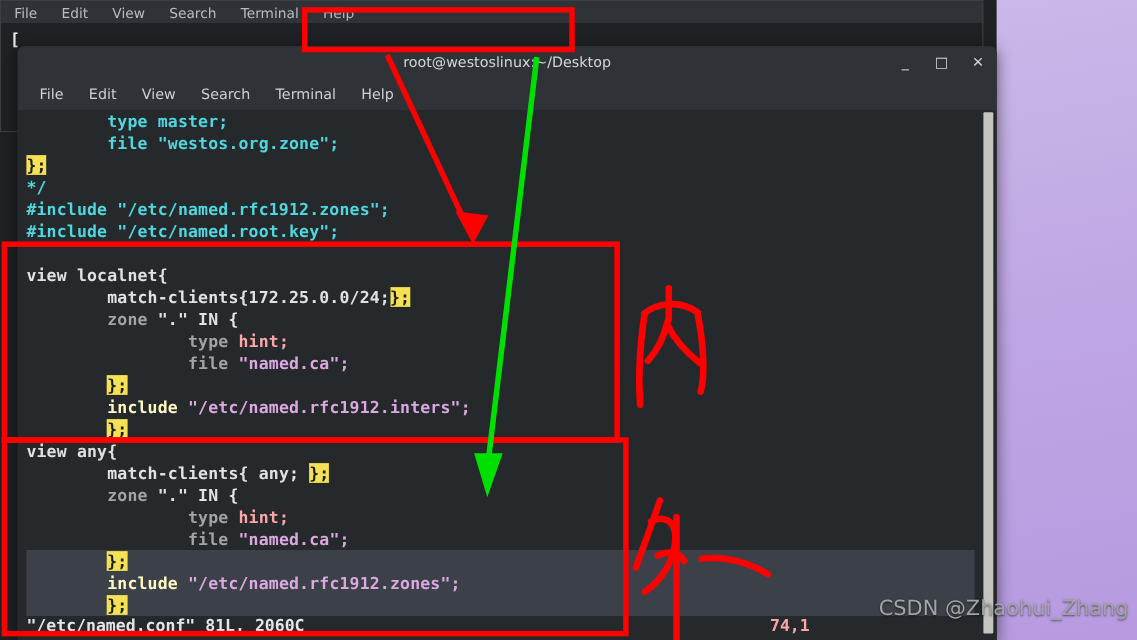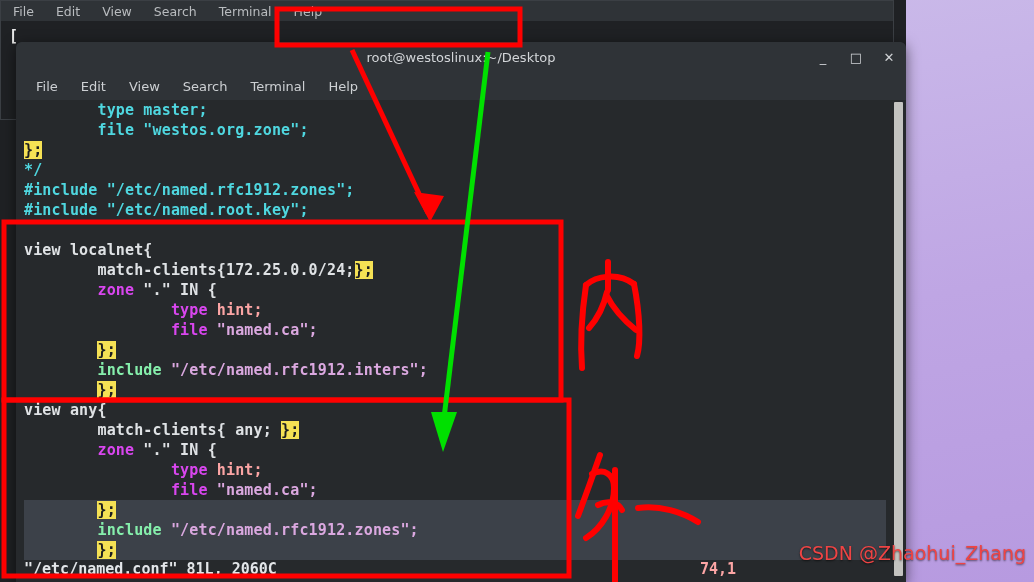--- a/index.html
+++ b/index.html
@@ -73,24 +73,24 @@
     position:absolute;left:8px;top:0;right:20px;
     font-family:"DejaVu Sans Mono",monospace;
     font-size:15px;font-weight:bold;line-height:20px;
     white-space:pre;letter-spacing:0.15px;
   }
   .vline{height:20px;}
   .vline.sel{background:#3c4149;}
   
   .c-comment{color:#4fd7e0;margin-top:30px;}
   .c-pre{color:#4fd7e0;}
-  .c-kw{color:#d946ef;}
+  .c-kw{color:#a3a3a3;}
   .c-str{color:#dba8e0;}
   .c-type{color:#fca5a5;}
-  .c-id{color:#86efac;}
+  .c-id{color:#fef9c3;}
   .c-plain{color:#dfe2e5;margin-top:45px;}
   .c-hl{background:#f5e154;color:#1b1d20;}
   
   #vscroll{
     position:absolute;right:3px;top:2px;width:9px;height:476px;
     background:#26292c;
   }
   #vscroll .thumb{
     position:absolute;left:0;top:0;width:9px;height:474px;
     background:#c3c3c0;border-radius:1px;
@@ -101,21 +101,21 @@
     font-family:"DejaVu Sans Mono",monospace;font-size:15px;font-weight:bold;
   }
   #mode{
     position:absolute;left:850px;top:581px;color:#e3e6e9;
     font-family:"DejaVu Sans Mono",monospace;font-size:10px;font-weight:bold;
   }
   
   #anno{position:absolute;inset:0;pointer-events:none;}
   .wm{
     position:absolute;right:8px;top:542px;
-    color:#ef4444;font-family:"DejaVu Sans",sans-serif;font-size:19px;
+    color:#a3a3a3;font-family:"DejaVu Sans",sans-serif;font-size:19px;
     text-shadow:0 1px 2px rgba(0,0,0,.6);white-space:nowrap;
   }
 </style>
 </head>
 <body>
 
 <div id="desktop"></div>
 <div id="desktop-dark-left"></div>
 
 <div class="desk-icon" style="left:30px;top:36px;">

